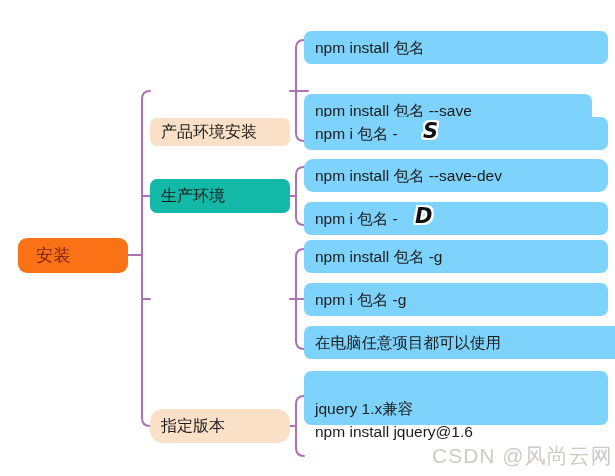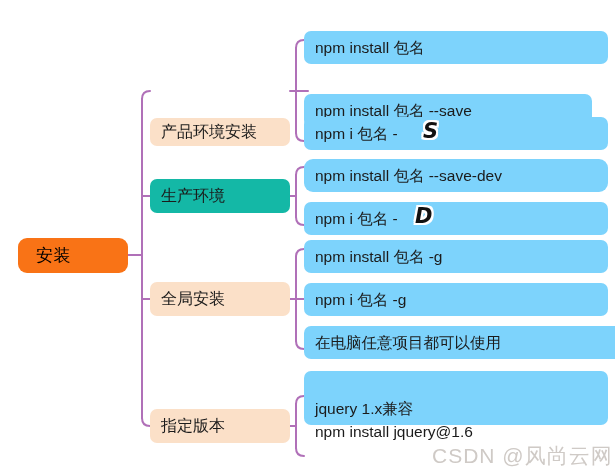--- a/index.html
+++ b/index.html
@@ -30,21 +30,21 @@
   .node {
     position: absolute;
     box-sizing: border-box;
     display: flex;
     align-items: center;
     white-space: pre;
     line-height: 1.25;
   }
   .node-root {
     background: #F97316;
-    color: #000000;
+    color: #7f1d1d;
     border-radius: 9px;
     font-size: 17px;
     padding-left: 18px;
     letter-spacing: 0.5px;
   }
   .node-branch {
     border-radius: 7px;
     color: #1b1b1b;
     font-size: 16px;
     padding-left: 11px;
@@ -133,25 +133,22 @@
   </div>
 
   <div class="node node-branch tone-peach" style="left:150px; top:74px; width:140px; height:28px;margin-top:44px;">
     <span>产品环境安装</span>
   </div>
 
   <div class="node node-branch tone-blush" style="left:150px; top:179px; width:140px; height:34px;">
     <span>生产环境</span>
   </div>
 
-  <div class="node node-branch tone-peach" style="left:150px; top:282px; width:140px; height:34px;">
-    <span>全局安装</span>
-  </div>
 
-  <div class="node node-branch tone-peach" style="left:150px; top:409px; width:140px; height:34px;">
+  <div class="node node-branch tone-peach" style="left:150px; top:409px; width:140px; height:34px;border-radius:13px;">
     <span>指定版本</span>
   </div>
 
   <div class="node node-leaf" style="left:304px; top:31px; width:304px; height:33px;">
     <span>npm install 包名</span>
   </div>
 
   <div class="node node-leaf" style="left:304px; top:74px; width:288px; height:33px;margin-top:20px;">
     <span>npm install 包名 --save</span>
   </div>

